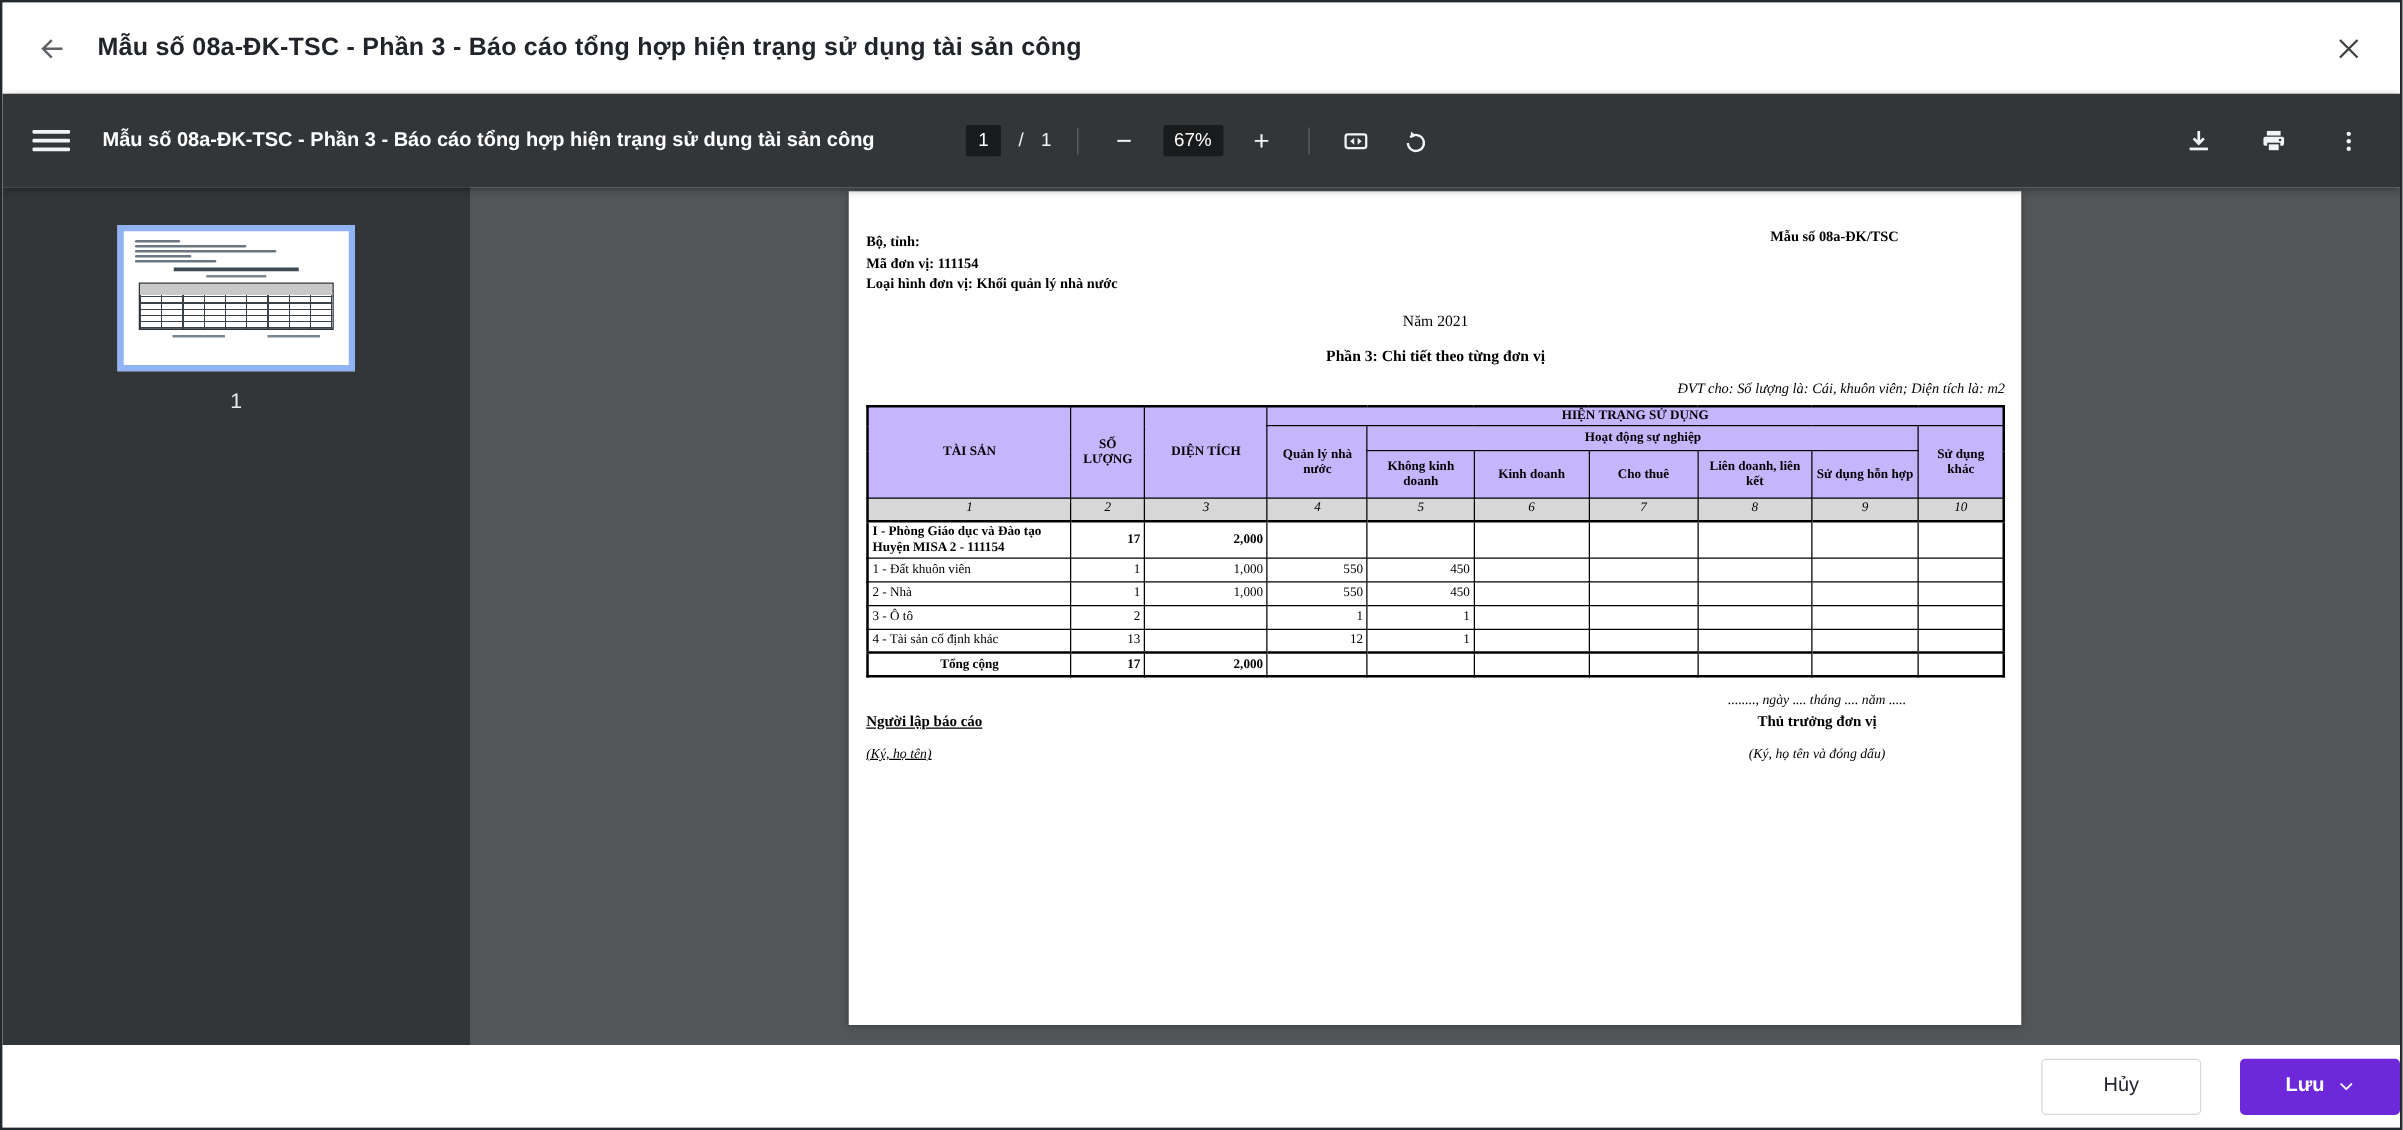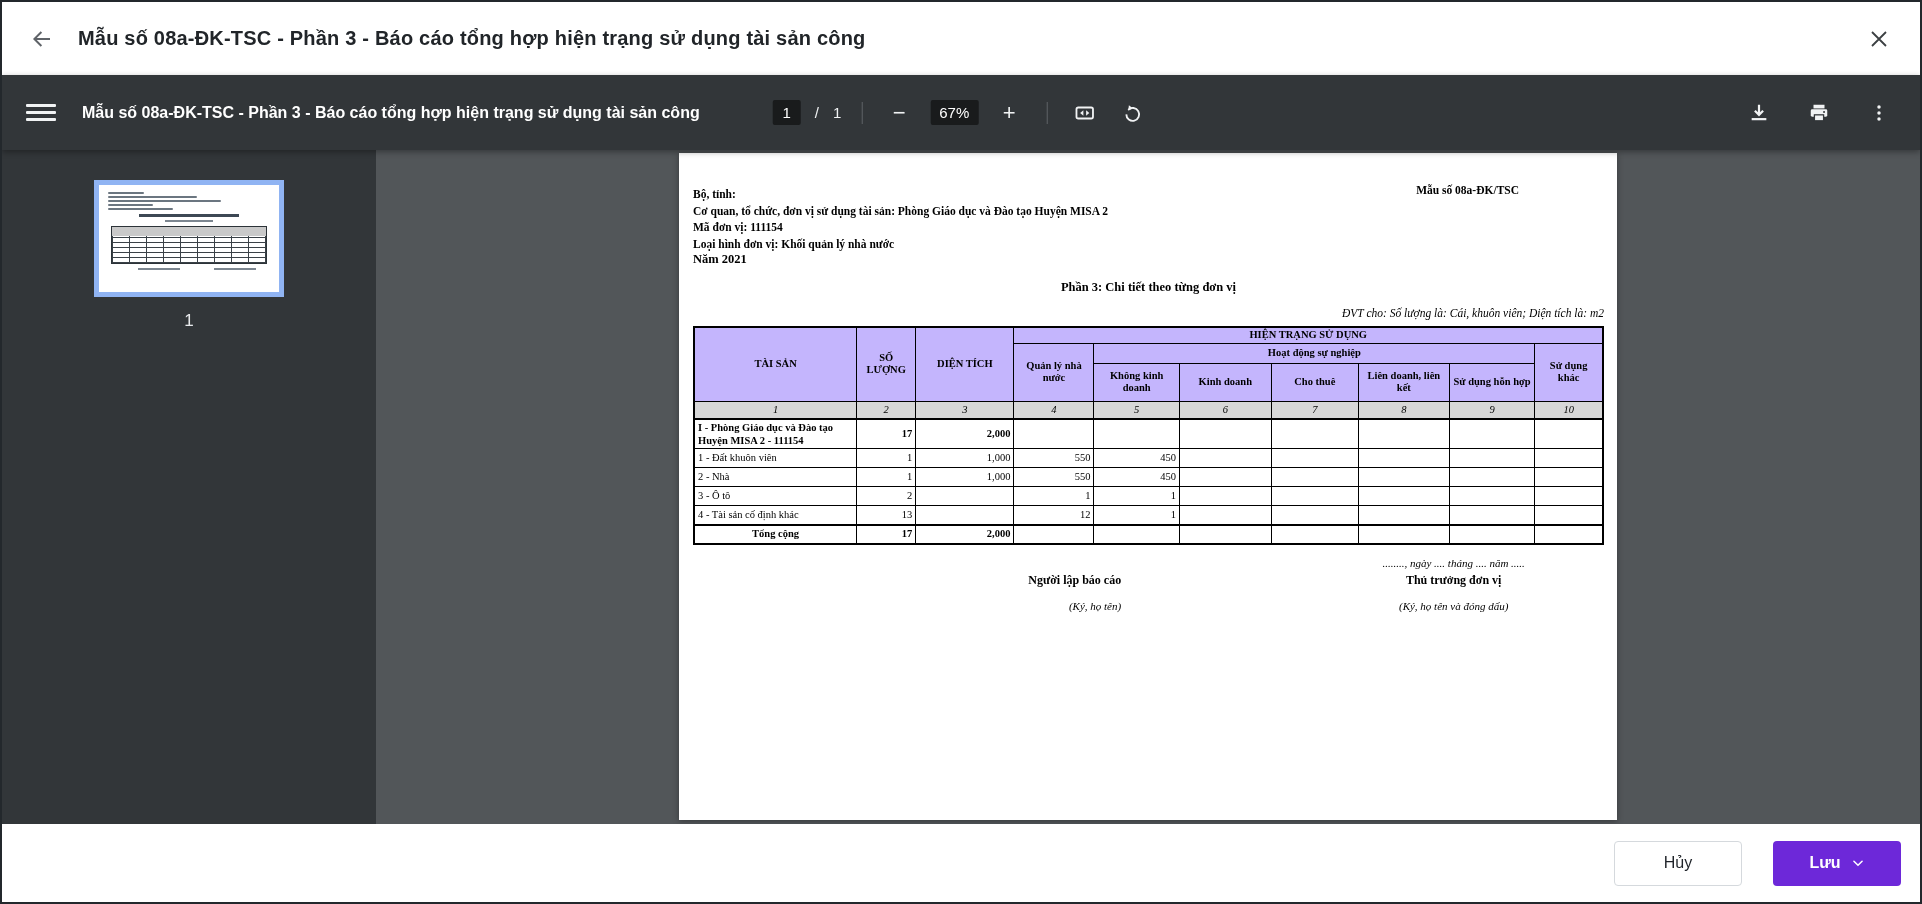--- a/index.html
+++ b/index.html
@@ -42,21 +42,21 @@
   }
   .mini-sign { display:flex; justify-content:space-between; padding:4px 14px 0 30px; }
   .mini-sign i { display:block; width:42px; height:2px; background:#7c8690; }
 
   .viewer { flex:1; display:flex; justify-content:center; align-items:flex-start; overflow:hidden; }
   .page { width:938px; height:667px; background:#fff; margin-top:3px; box-shadow:0 1px 6px rgba(0,0,0,.35); padding:33px 13px 0 14px; font-family:"Liberation Serif","DejaVu Serif",serif; color:#000; position:relative; }
 
   .doc-head-line { font-size:11.5px; font-weight:700; line-height:16.5px; }
   .form-code { position:absolute; top:31px; right:98px; font-size:11.5px; font-weight:700; }
   .doc-title { text-align:center; font-size:17.5px; font-weight:700; margin-top:22px; }
-  .doc-year { font-size:12.5px; font-weight:700; }
+  .doc-year { text-align:center; font-size:12.5px; font-weight:400; margin-top:14px; }
   .doc-part { text-align:center; font-size:12.5px; font-weight:700; margin-top:13px; }
   .doc-unit-note { text-align:right; font-size:11.5px; font-style:italic; margin-top:12px; }
 
   table.report { width:100%; border-collapse:collapse; margin-top:7px; }
   table.report th, table.report td { border:1px solid #000; font-size:10.5px; line-height:12px; padding:1px 3px; }
   table.report { border:2px solid #000; }
   table.report thead th { background:#c4b5fd; font-weight:700; text-align:center; vertical-align:middle; }
   tr.hnum td { background:#d7d7d7; font-style:italic; text-align:center; height:18px; }
   tr.h1 th { height:16px; }
   tr.h2 th { height:20px; }
@@ -66,27 +66,27 @@
   td.num { text-align:right; }
   tr.row-group td { font-weight:700; border-top:2px solid #000; }
   tr.row-group td.lbl { line-height:13px; }
   tr.row-group { height:19px; }
   tr.row-total td { font-weight:700; border-top:2px solid #000; }
   tr.row-total td.lbl { text-align:center; }
   tbody tr td { border-top-width:2px; }
 
   .sign-area { position:relative; margin-top:12px; height:90px; font-size:11.5px; }
   .sign-date { position:absolute; top:0; left:67%; width:33%; text-align:center; font-style:italic; font-size:11px; }
-  .sign-left { position:absolute; top:16px; left:0; width:47%; text-align:right; }
+  .sign-left { position:absolute; top:16px; left:0; width:47%; text-align:left;text-decoration:underline; }
   .sign-right { position:absolute; top:16px; left:67%; width:33%; text-align:center; }
   .sign-title { font-weight:700; font-size:12px; }
   .sign-sub { font-style:italic; margin-top:12px; font-size:11px; }
 
   
-  .modal-footer { height:78px; background:#fff; flex:none; display:flex; align-items:center; justify-content:flex-end; padding-right:19px; gap:31px; }
+  .modal-footer { height:66px; background:#fff; flex:none; display:flex; align-items:center; justify-content:flex-end; gap:31px; }
   .btn { height:45px; width:128px; border-radius:4px; font-size:16px; display:flex; align-items:center; justify-content:center; cursor:pointer; font-family:inherit; }
   .btn-cancel { background:#fff; border:1px solid #d5d9dd; color:#1f2329; }
   .btn-save { border:none; color:#fff; font-weight:700; gap:10px; }
 </style>
 </head>
 <body>
 
 <div class="window">
 
   <div class="modal-header">
@@ -180,21 +180,20 @@
         </div>
       </div>
       <div class="thumb-label">1</div>
     </div>
 
     <div class="viewer">
       <div class="page">
 
         <div class="form-code">Mẫu số 08a-ĐK/TSC</div>
         <div class="doc-head-line">Bộ, tỉnh:</div>
-        <div class="doc-head-line">Cơ quan, tổ chức, đơn vị sử dụng tài sản: Phòng Giáo dục và Đào tạo Huyện MISA 2</div>
         <div class="doc-head-line">Mã đơn vị: 111154</div>
         <div class="doc-head-line">Loại hình đơn vị: Khối quản lý nhà nước</div>
 
         <div class="doc-year">Năm 2021</div>
         <div class="doc-part">Phần 3: Chi tiết theo từng đơn vị</div>
         <div class="doc-unit-note">ĐVT cho: Số lượng là: Cái, khuôn viên; Diện tích là: m2</div>
 
         <table class="report">
           <colgroup>
             <col style="width:17.9%">

